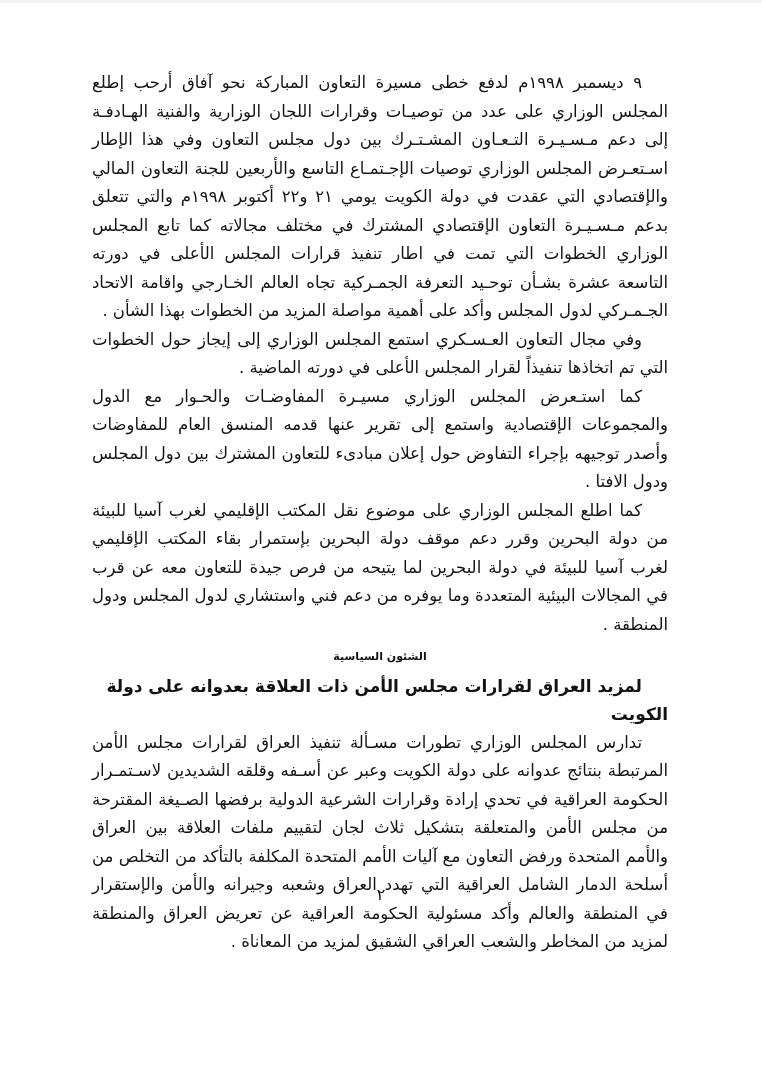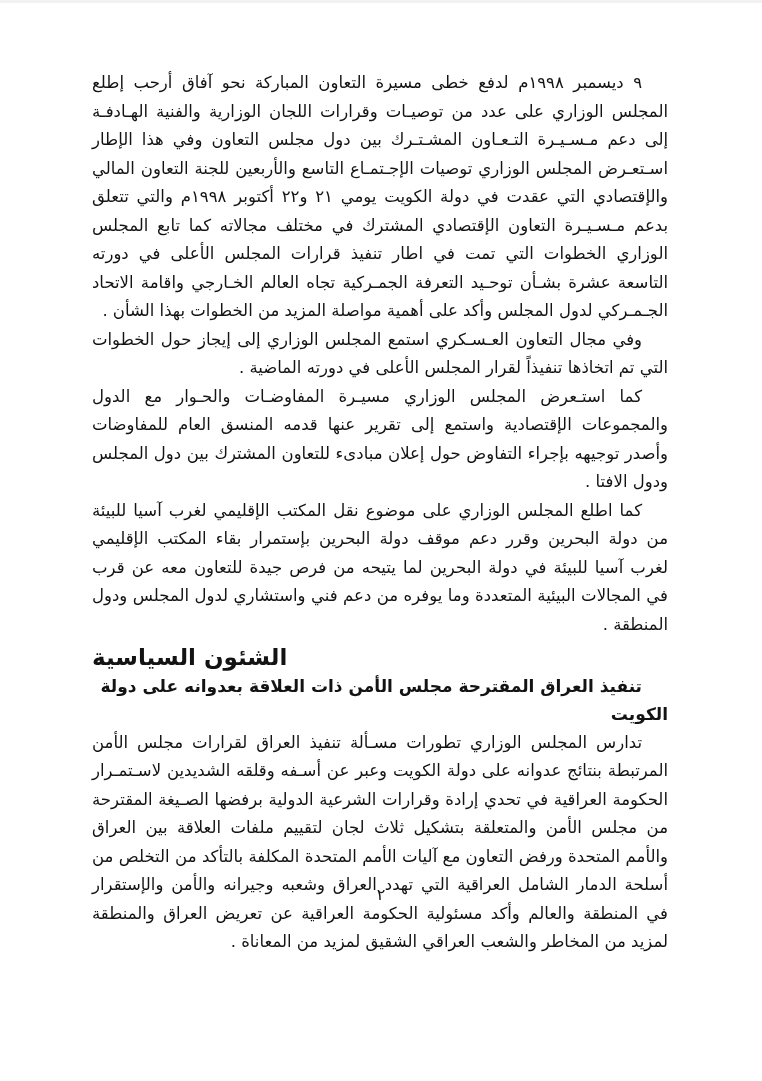--- a/index.html
+++ b/index.html
@@ -28,23 +28,23 @@
     line-height: 28.5px;
     letter-spacing: 0.1px;
   }
   .para {
     margin: 0;
     text-indent: 26px;
     text-align: justify;
   }
   .section-heading {
     margin: 4px 0 0 0;
-    font-size: 23px;
+    font-size: 11px;
     font-weight: bold;
-    text-align: left;
+    text-align: center;
     line-height: 28.5px;
   }
   .sub-heading {
     margin: 0;
     font-size: 17px;
     font-weight: bold;
     text-indent: 26px;
     text-align: right;
     line-height: 28.5px;
   }
@@ -61,17 +61,17 @@
 </head>
 <body>
 
 <div class="page">
   <div class="text-block">
     <p class="para">٩ ديسمبر ١٩٩٨م لدفع خطى مسيرة التعاون المباركة نحو آفاق أرحب إطلع المجلس الوزاري على عدد من توصيـات وقرارات اللجان الوزارية والفنية الهـادفـة إلى دعم مـسـيـرة التـعـاون المشـتـرك بين دول مجلس التعاون وفي هذا الإطار اسـتعـرض المجلس الوزاري توصيات الإجـتمـاع التاسع والأربعين للجنة التعاون المالي والإقتصادي التي عقدت في دولة الكويت يومي ٢١ و٢٢ أكتوبر ١٩٩٨م والتي تتعلق بدعم مـسـيـرة التعاون الإقتصادي المشترك في مختلف مجالاته كما تابع المجلس الوزاري الخطوات التي تمت في اطار تنفيذ قرارات المجلس الأعلى في دورته التاسعة عشرة بشـأن توحـيد التعرفة الجمـركية تجاه العالم الخـارجي واقامة الاتحاد الجـمـركي لدول المجلس وأكد على أهمية مواصلة المزيد من الخطوات بهذا الشأن .</p>
     <p class="para">وفي مجال التعاون العـسـكري استمع المجلس الوزاري إلى إيجاز حول الخطوات التي تم اتخاذها تنفيذاً لقرار المجلس الأعلى في دورته الماضية .</p>
     <p class="para">كما استـعرض المجلس الوزاري مسيـرة المفاوضـات والحـوار مع الدول والمجموعات الإقتصادية واستمع إلى تقرير عنها قدمه المنسق العام للمفاوضات وأصدر توجيهه بإجراء التفاوض حول إعلان مبادىء للتعاون المشترك بين دول المجلس ودول الافتا .</p>
     <p class="para">كما اطلع المجلس الوزاري على موضوع نقل المكتب الإقليمي لغرب آسيا للبيئة من دولة البحرين وقرر دعم موقف دولة البحرين بإستمرار بقاء المكتب الإقليمي لغرب آسيا للبيئة في دولة البحرين لما يتيحه من فرص جيدة للتعاون معه عن قرب في المجالات البيئية المتعددة وما يوفره من دعم فني واستشاري لدول المجلس ودول المنطقة .</p>
     <h2 class="section-heading">الشئون السياسية</h2>
-    <h3 class="sub-heading">تنفيذ العراق المقترحة مجلس الأمن ذات العلاقة بعدوانه على دولة الكويت</h3>
+    <h3 class="sub-heading">لمزيد العراق لقرارات مجلس الأمن ذات العلاقة بعدوانه على دولة الكويت</h3>
     <p class="para">تدارس المجلس الوزاري تطورات مسـألة تنفيذ العراق لقرارات مجلس الأمن المرتبطة بنتائج عدوانه على دولة الكويت وعبر عن أسـفه وقلقه الشديدين لاسـتمـرار الحكومة العراقية في تحدي إرادة وقرارات الشرعية الدولية برفضها الصـيغة المقترحة من مجلس الأمن والمتعلقة بتشكيل ثلاث لجان لتقييم ملفات العلاقة بين العراق والأمم المتحدة ورفض التعاون مع آليات الأمم المتحدة المكلفة بالتأكد من التخلص من أسلحة الدمار الشامل العراقية التي تهدد العراق وشعبه وجيرانه والأمن والإستقرار في المنطقة والعالم وأكد مسئولية الحكومة العراقية عن تعريض العراق والمنطقة لمزيد من المخاطر والشعب العراقي الشقيق لمزيد من المعاناة .</p>
   </div>
   <div class="page-number">٢</div>
 </div>
 
 </body></html>

